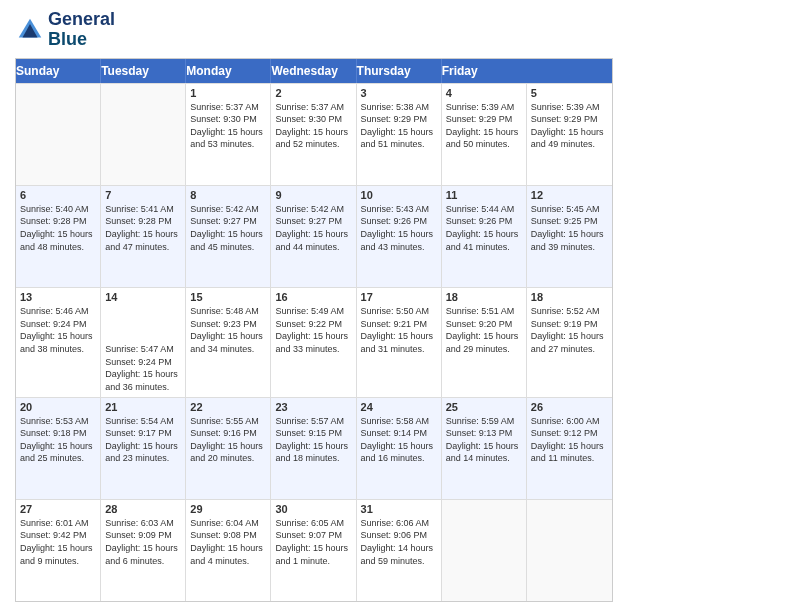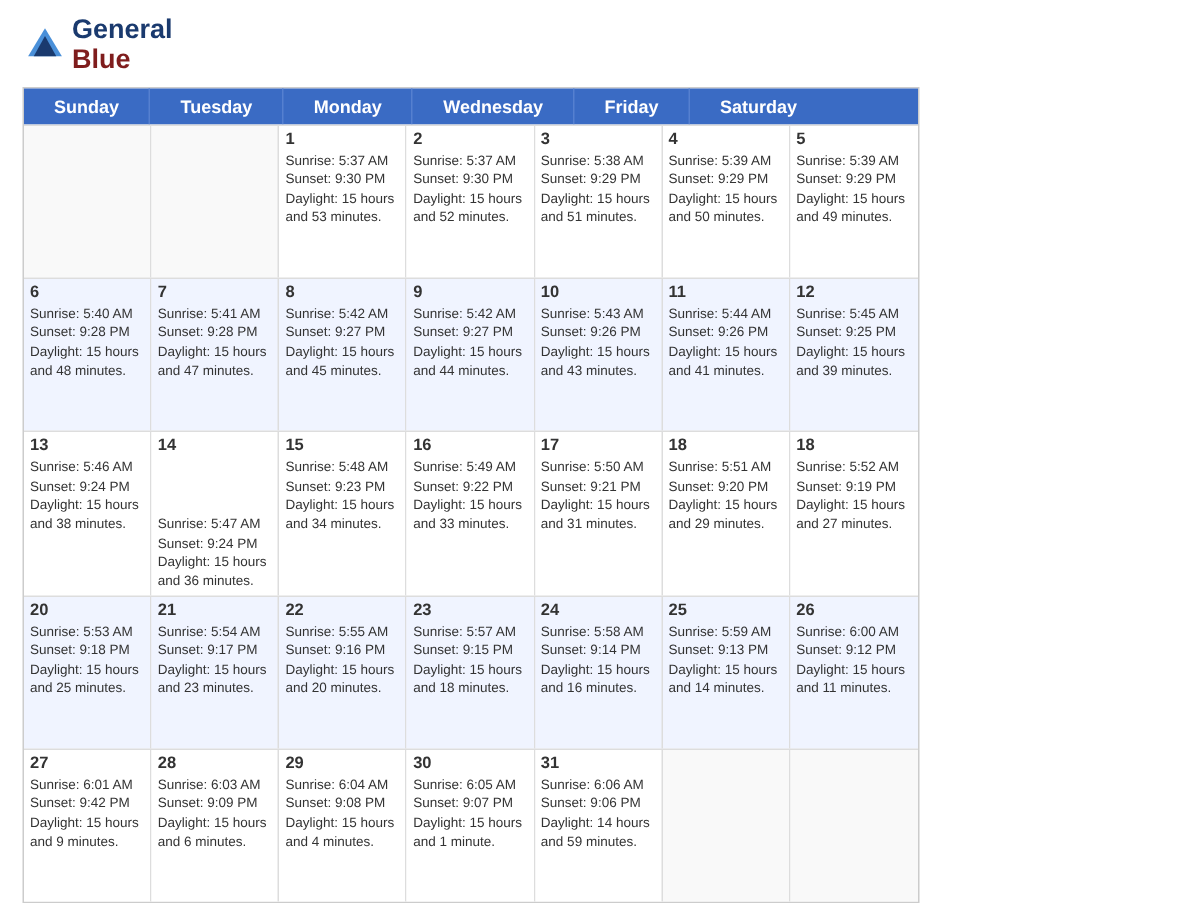--- a/index.html
+++ b/index.html
@@ -58,21 +58,21 @@
     }
     .cal-header {
       display: grid;
       grid-template-columns: repeat(7, 1fr);
       background: #3a6bc4;
     }
     .cal-header-cell {
       color: #fff;
       font-weight: bold;
       font-size: 12px;
-      padding: 5px 20px;
+      padding: 5px 0;
       text-align: left;
       border-right: 1px solid #5580d0;
     }
     .cal-header-cell:last-child { border-right: none; }
     .cal-body {
       display: flex;
       flex-direction: column;
       flex: 1;
     }
     .cal-row {
@@ -109,37 +109,37 @@
 
 <div class="page">
   <div class="header">
     <div class="logo">
       <svg class="logo-icon" viewBox="0 0 40 40">
         <polygon points="20,5 35,30 5,30" fill="#4a90d9"></polygon>
         <polygon points="20,12 30,30 10,30" fill="#1a3a6e"></polygon>
       </svg>
       <div class="logo-text">
         <div>General</div>
-        <div style="color:#7f1d1d;">Blue</div>
+        <div style="color:#0c4a6e;">Blue</div>
       </div>
     </div>
     <div class="title-area">
       <div class="month-title"></div>
       <div class="location"></div>
     </div>
   </div>
 
   <div class="calendar">
     <div class="cal-header">
     <div class="cal-header-cell">Sunday</div>
         <div class="cal-header-cell">Tuesday</div>
         <div class="cal-header-cell">Monday</div>
         <div class="cal-header-cell">Wednesday</div>
+        <div class="cal-header-cell">Thursday</div>
         <div class="cal-header-cell">Friday</div>
-        <div class="cal-header-cell">Saturday</div>
       </div>
     <div class="cal-body">
     <div class="cal-row">
           <div class="cal-cell empty"></div>
           <div class="cal-cell empty"></div>
           <div class="cal-cell">
             <span class="day-num">1</span>
             <div class="cell-text" style="white-space: pre-line;">Sunrise: 5:37 AM
 Sunset: 9:30 PM
 Daylight: 15 hours

